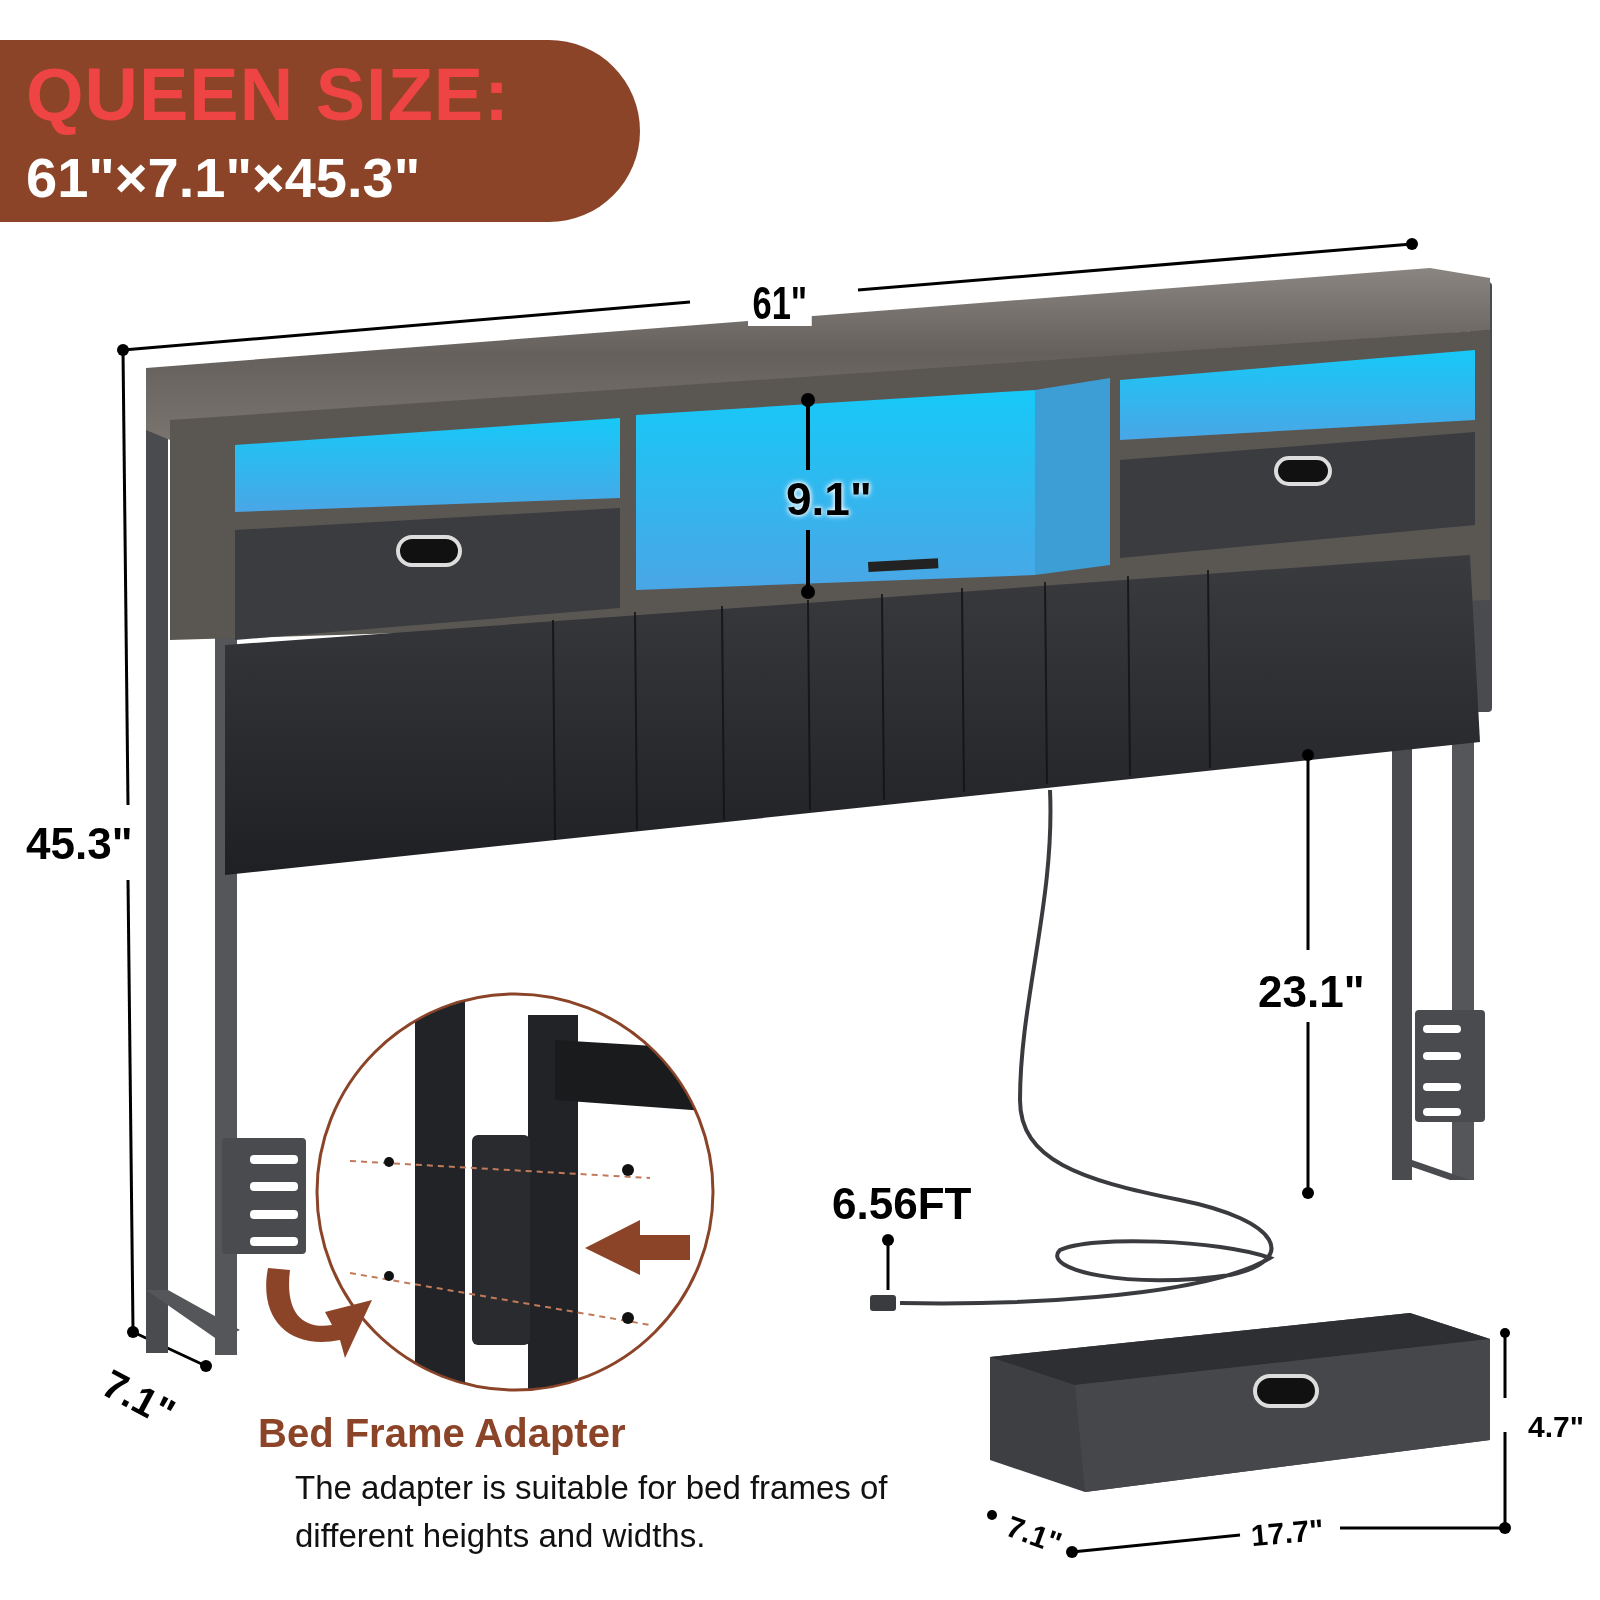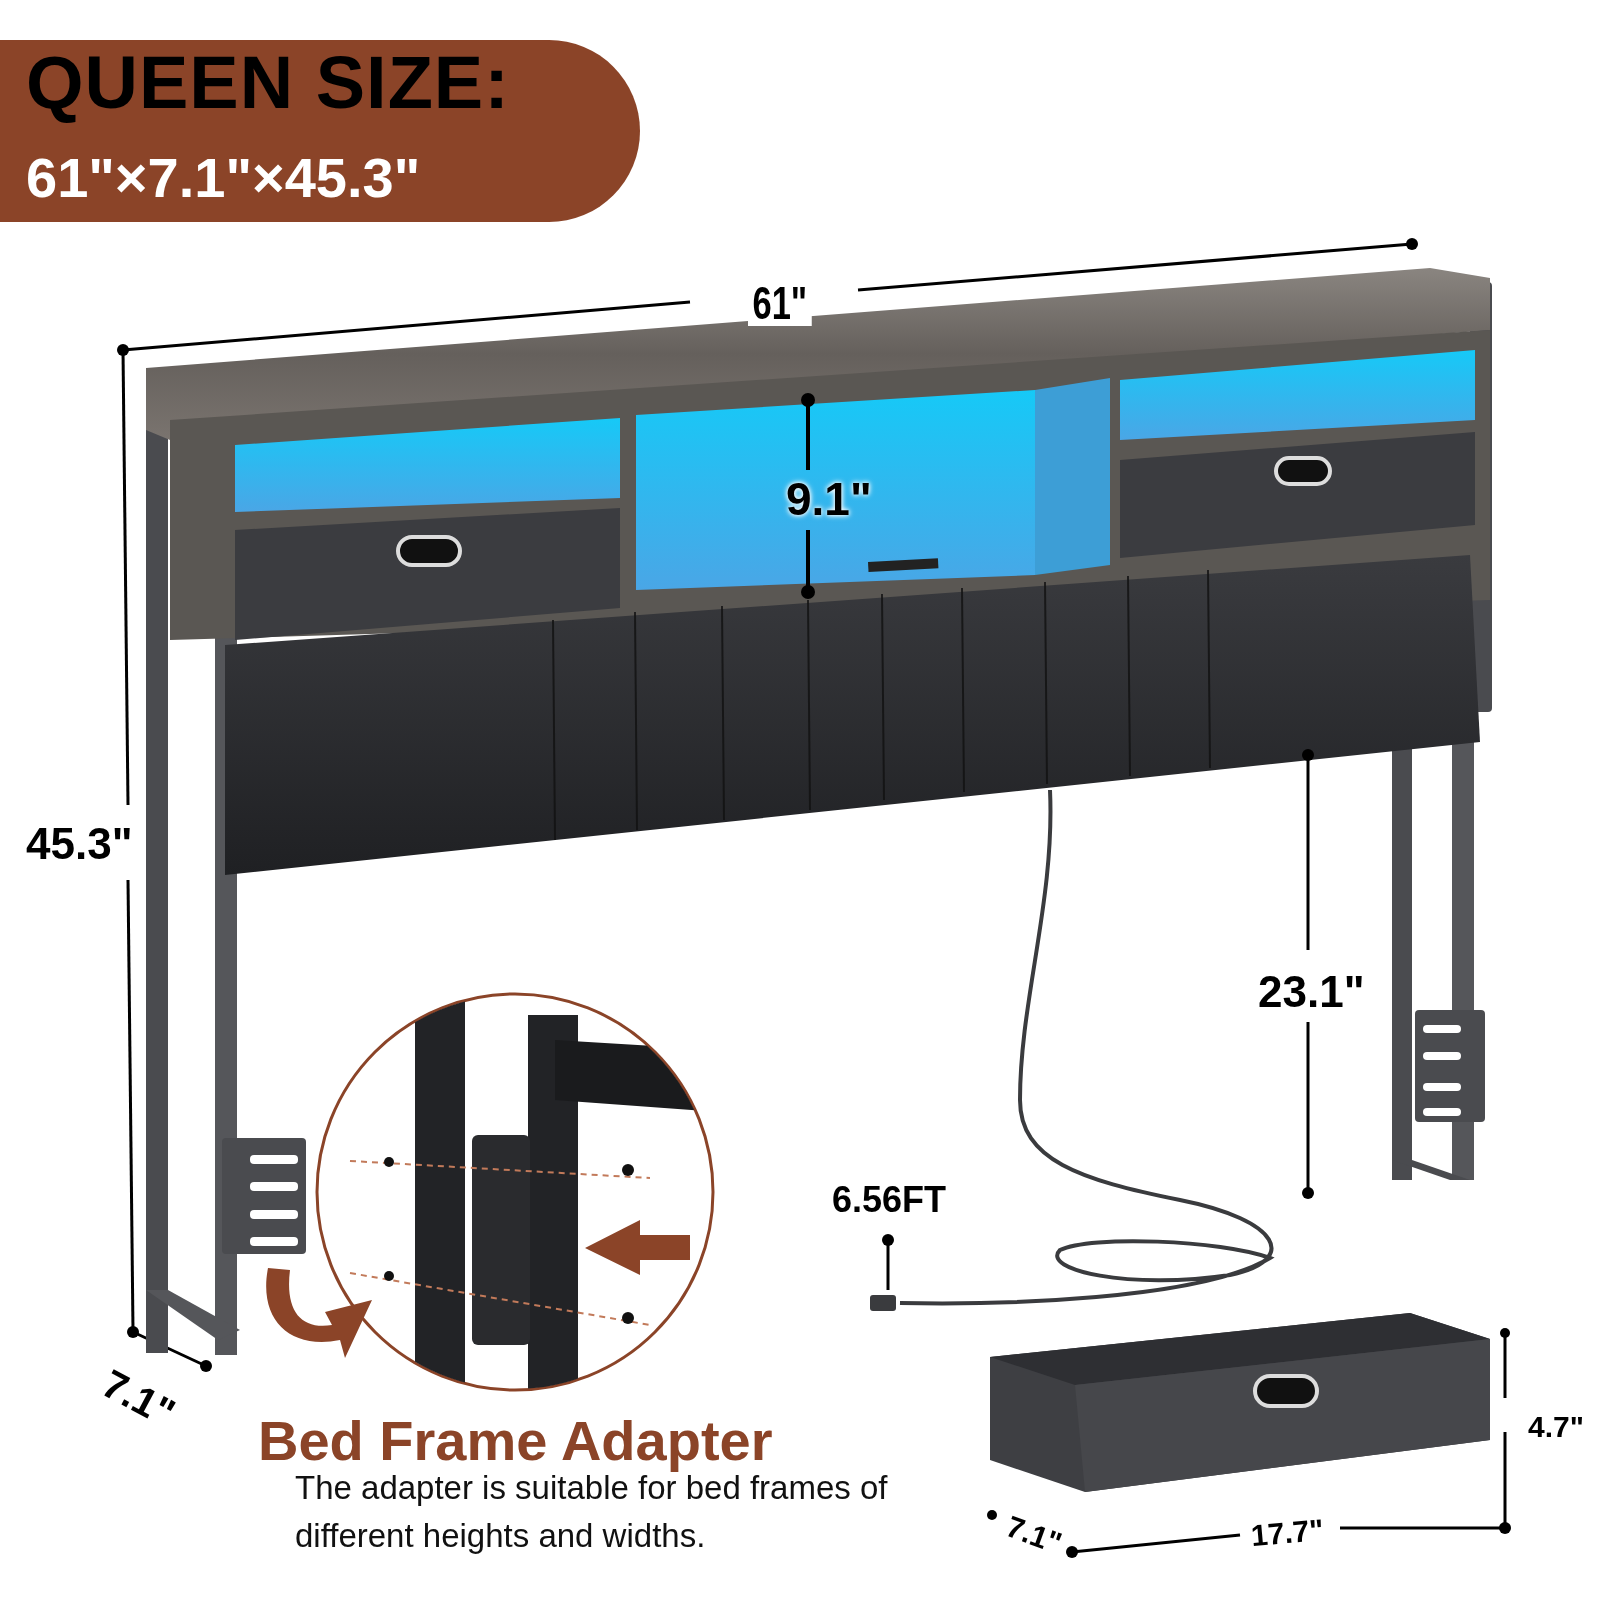--- a/index.html
+++ b/index.html
@@ -1,31 +1,31 @@
 <!DOCTYPE html>
 <html><head>
 <meta charset="utf-8">
 <style>
   html, body { margin:0; padding:0; background:#ffffff; }
   body { width:1600px; height:1600px; position:relative; overflow:hidden; font-family:"Liberation Sans", sans-serif; }
   .abs { position:absolute; }
   .banner { left:0; top:40px; width:640px; height:182px; background:#8b4428; border-radius:0 95px 95px 0; }
-  .banner-title { left:26px; top:46px; color:#000000; font-weight:bold; font-size:74px; letter-spacing:1px; line-height:1; }
+  .banner-title { left:26px; top:58px; color:#ef4444; font-weight:bold; font-size:74px; letter-spacing:1px; line-height:1; }
   .banner-dims { left:26px; top:150px; color:#fff; font-weight:bold; font-size:56px; line-height:1; }
   .dim { color:#000; font-weight:bold; line-height:1; background:#fff; padding:0 6px; }
   .dim-61 { left:748px; top:280px; font-size:46px; transform:scaleX(0.75); transform-origin:left top; }
   .dim-91 { left:780px; top:476px; font-size:46px; background:transparent; color:#000; text-shadow:0 0 4px #fff,0 0 6px #fff; }
   .dim-453 { left:20px; top:822px; font-size:44px; }
   .dim-231 { left:1252px; top:970px; font-size:44px; }
-  .dim-656 { left:826px; top:1182px; font-size:36px; background:transparent; }
+  .dim-656 { left:826px; top:1182px; font-size:44px; background:transparent; }
   .dim-71 { left:110px; top:1360px; font-size:40px; transform:rotate(28deg); transform-origin:left top; background:transparent;}
   .dim-47 { left:1522px; top:1412px; font-size:30px; background:transparent;}
   .dim-177 { left:1245px; top:1518px; font-size:30px; background:transparent; transform:rotate(-5deg);}
   .dim-71b { left:1000px; top:1520px; font-size:30px; background:transparent; transform:rotate(20deg);}
-  .adapter-title { left:258px; top:1413px; color:#8b4428; font-weight:bold; font-size:56px; line-height:1;text-align:center; }
+  .adapter-title { left:258px; top:1413px; color:#8b4428; font-weight:bold; font-size:40px; line-height:1;text-align:center; }
   .adapter-desc { left:258px; top:1464px; color:#111; font-size:33px; line-height:48px; width:700px;margin-left:37px; }
   svg { position:absolute; left:0; top:0; }
 </style>
 </head>
 <body>
 
 <svg width="1600" height="1600" viewBox="0 0 1600 1600">
   <defs>
     <linearGradient id="wood" x1="0" y1="0" x2="0" y2="1">
       <stop offset="0" stop-color="#8a8580"></stop>

